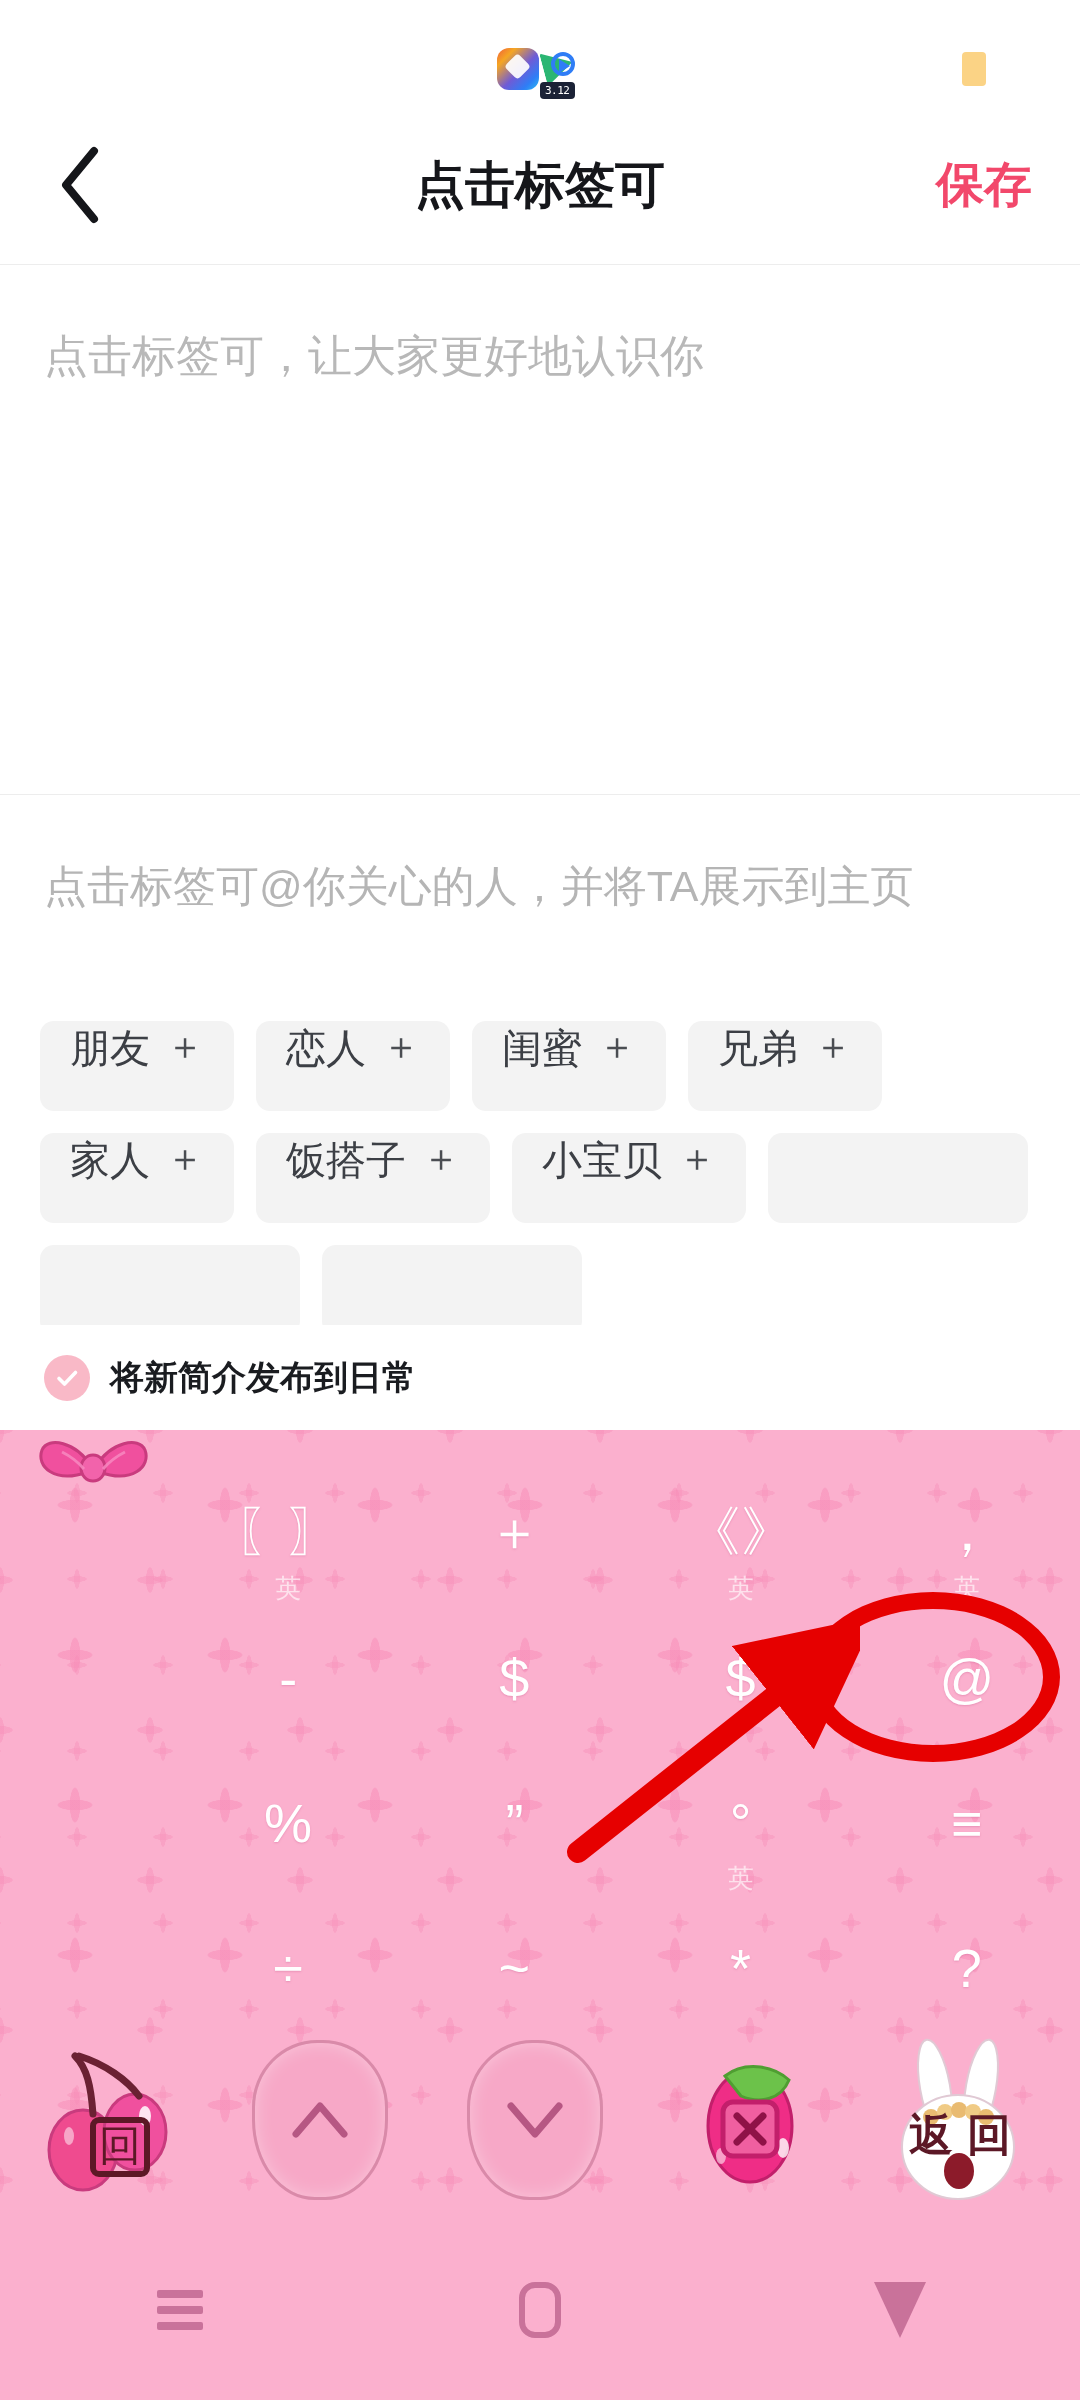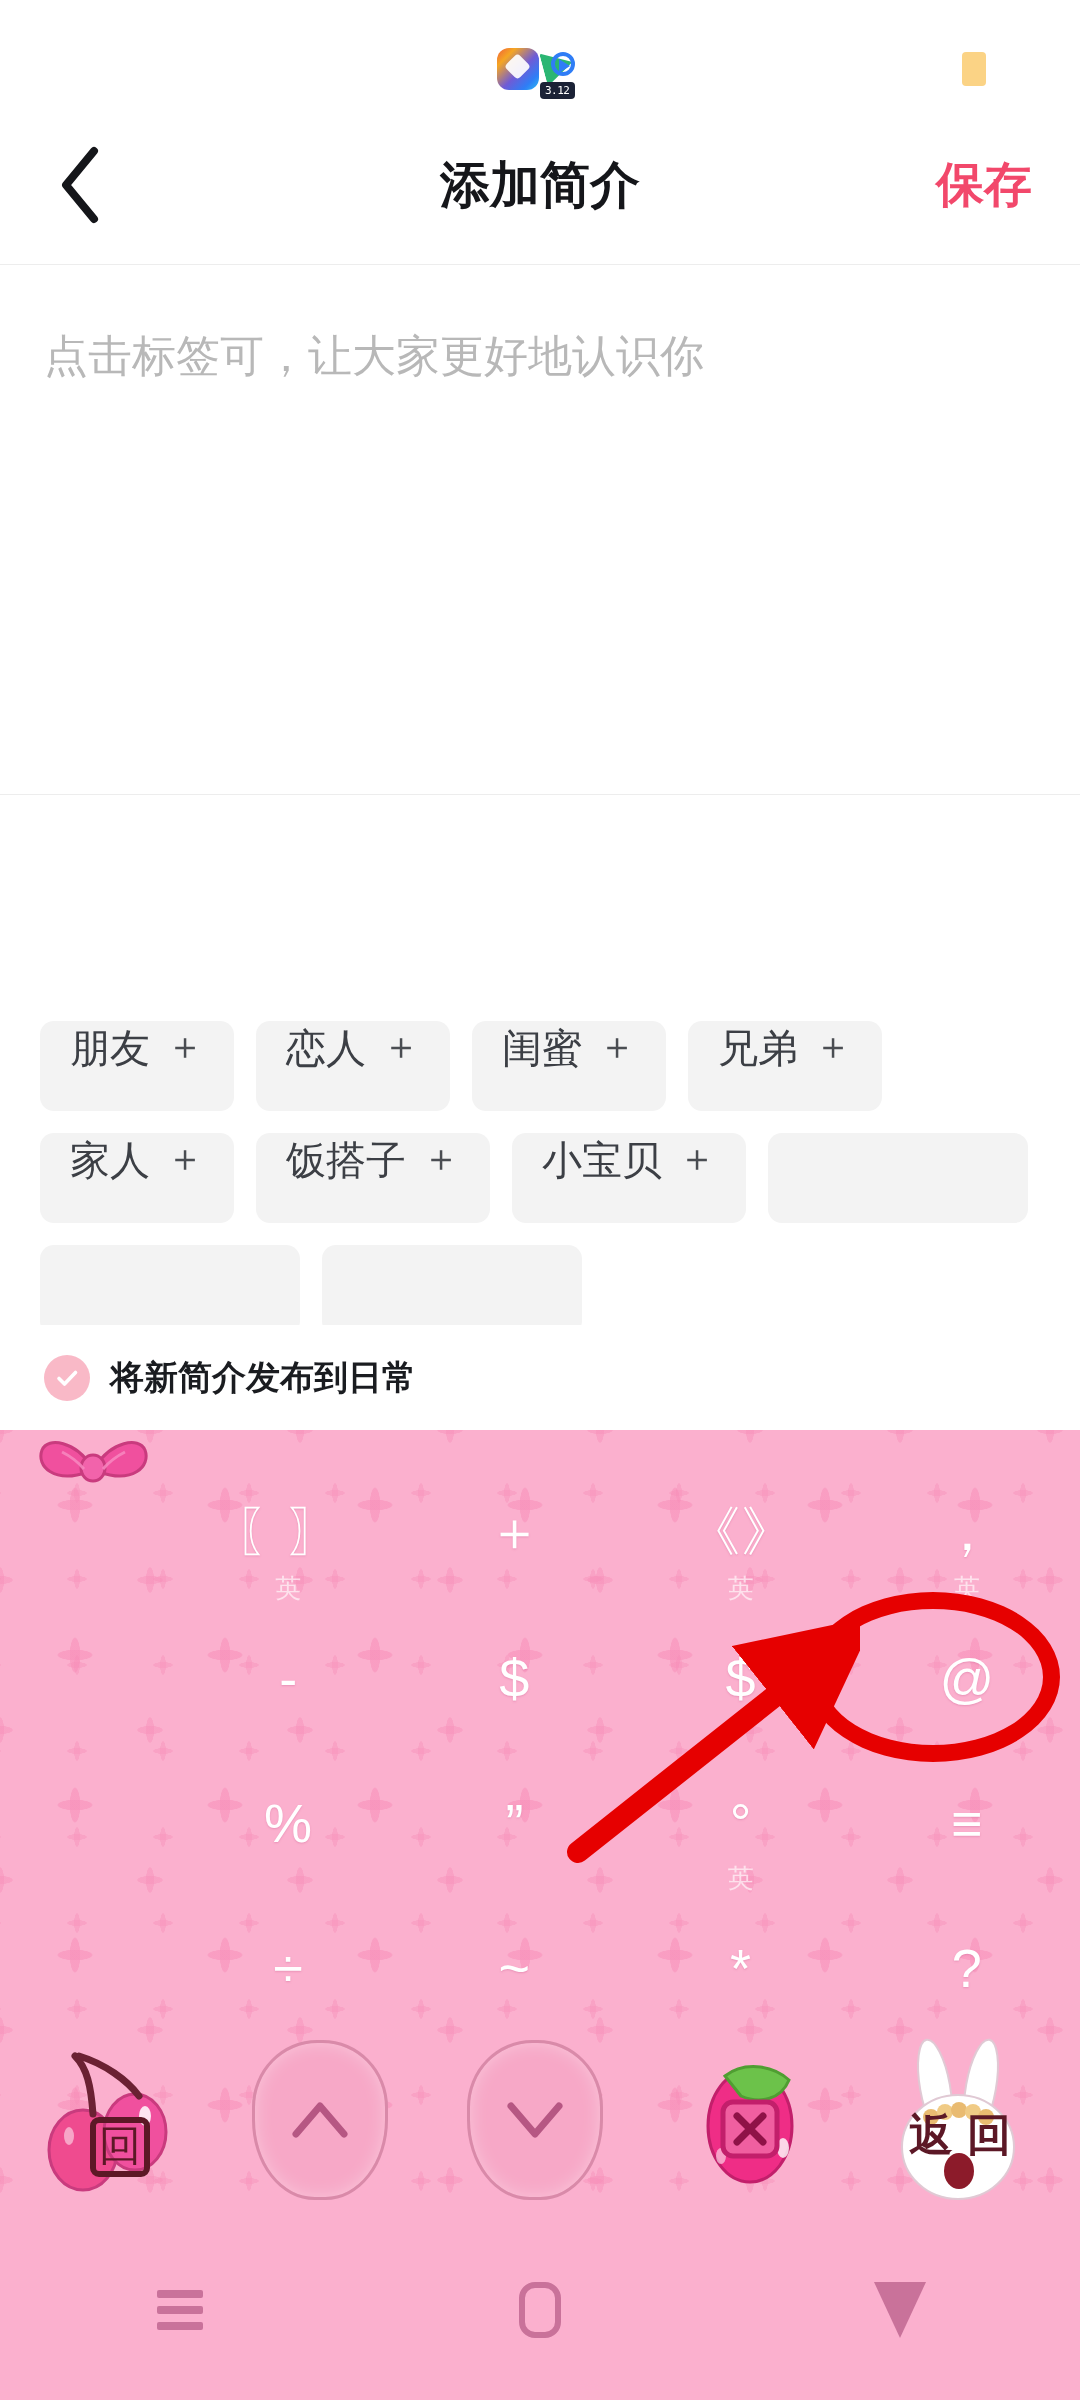--- a/index.html
+++ b/index.html
@@ -266,29 +266,30 @@
   </div>
   <div class="sb-battery"></div>
 </div>
 
 <div class="header">
   <div class="back-btn">
     <svg width="48" height="80" viewBox="0 0 48 80" aria-hidden="true">
       <path d="M38 6 L10 40 L38 74" fill="none" stroke="#15161a" stroke-width="8" stroke-linecap="round" stroke-linejoin="round"></path>
     </svg>
   </div>
-  <div class="page-title">添加简介</div>
+  <div class="page-title">点击标签可</div>
   <div class="save-btn">保存</div>
 </div>
 
 <div class="bio-area">
   <div class="bio-placeholder">点击标签可，让大家更好地认识你</div>
 </div>
 
 <div class="tag-section">
+  <div class="tag-hint">点击标签可@你关心的人，并将TA展示到主页</div>
   <div class="tag-rows" id="tag-rows">
       <div class="tag-chip">
         <span>朋友</span>
         <span class="plus">＋</span>
       </div>
       <div class="tag-chip">
         <span>恋人</span>
         <span class="plus">＋</span>
       </div>
       <div class="tag-chip">

